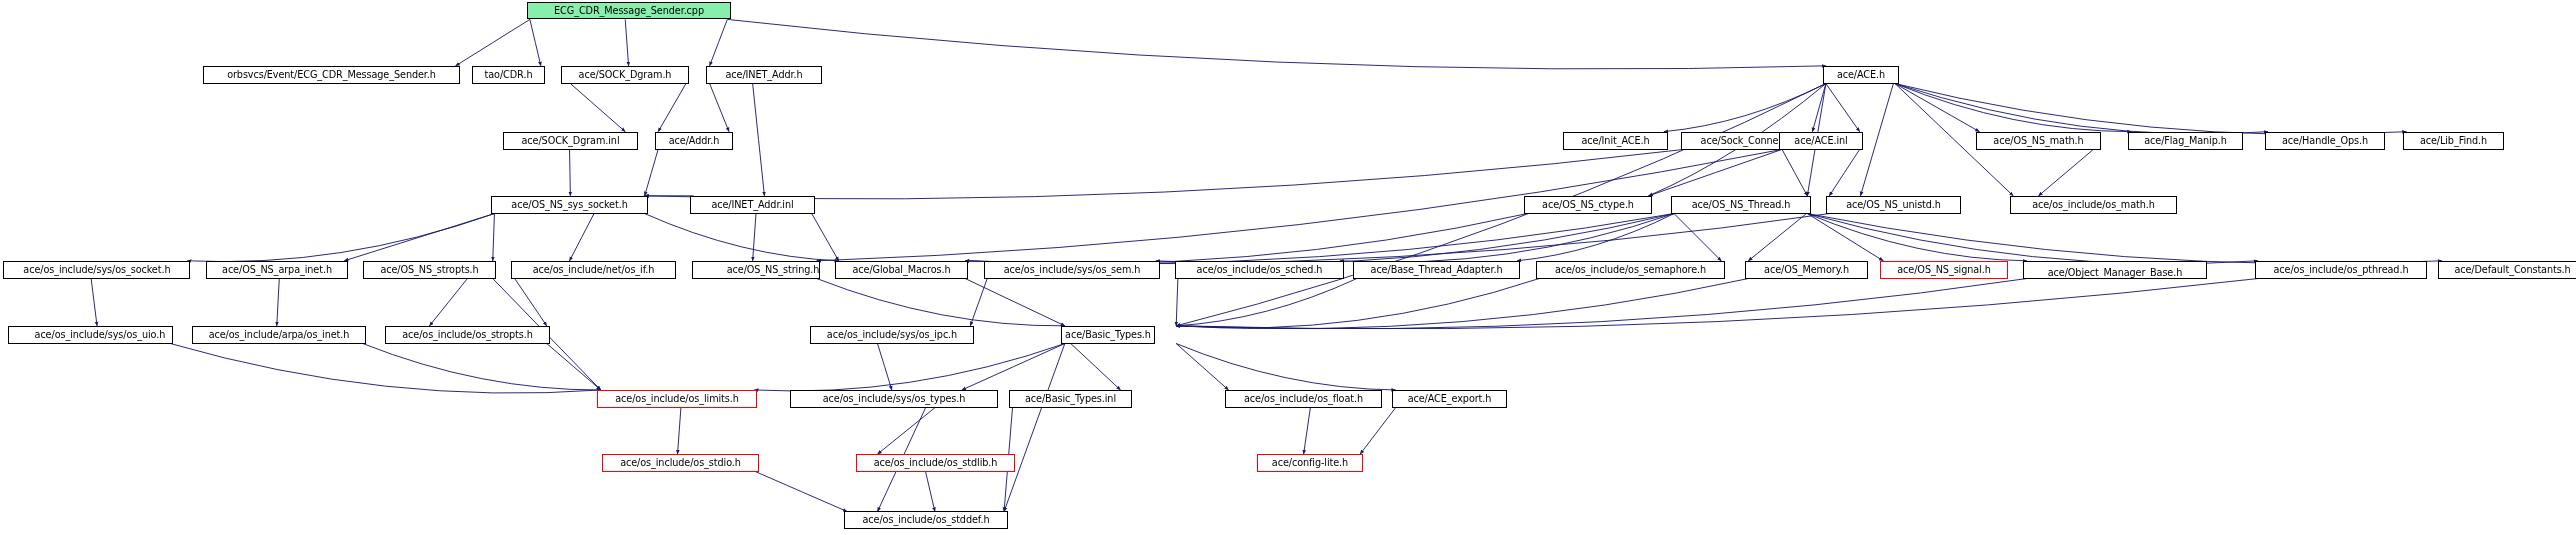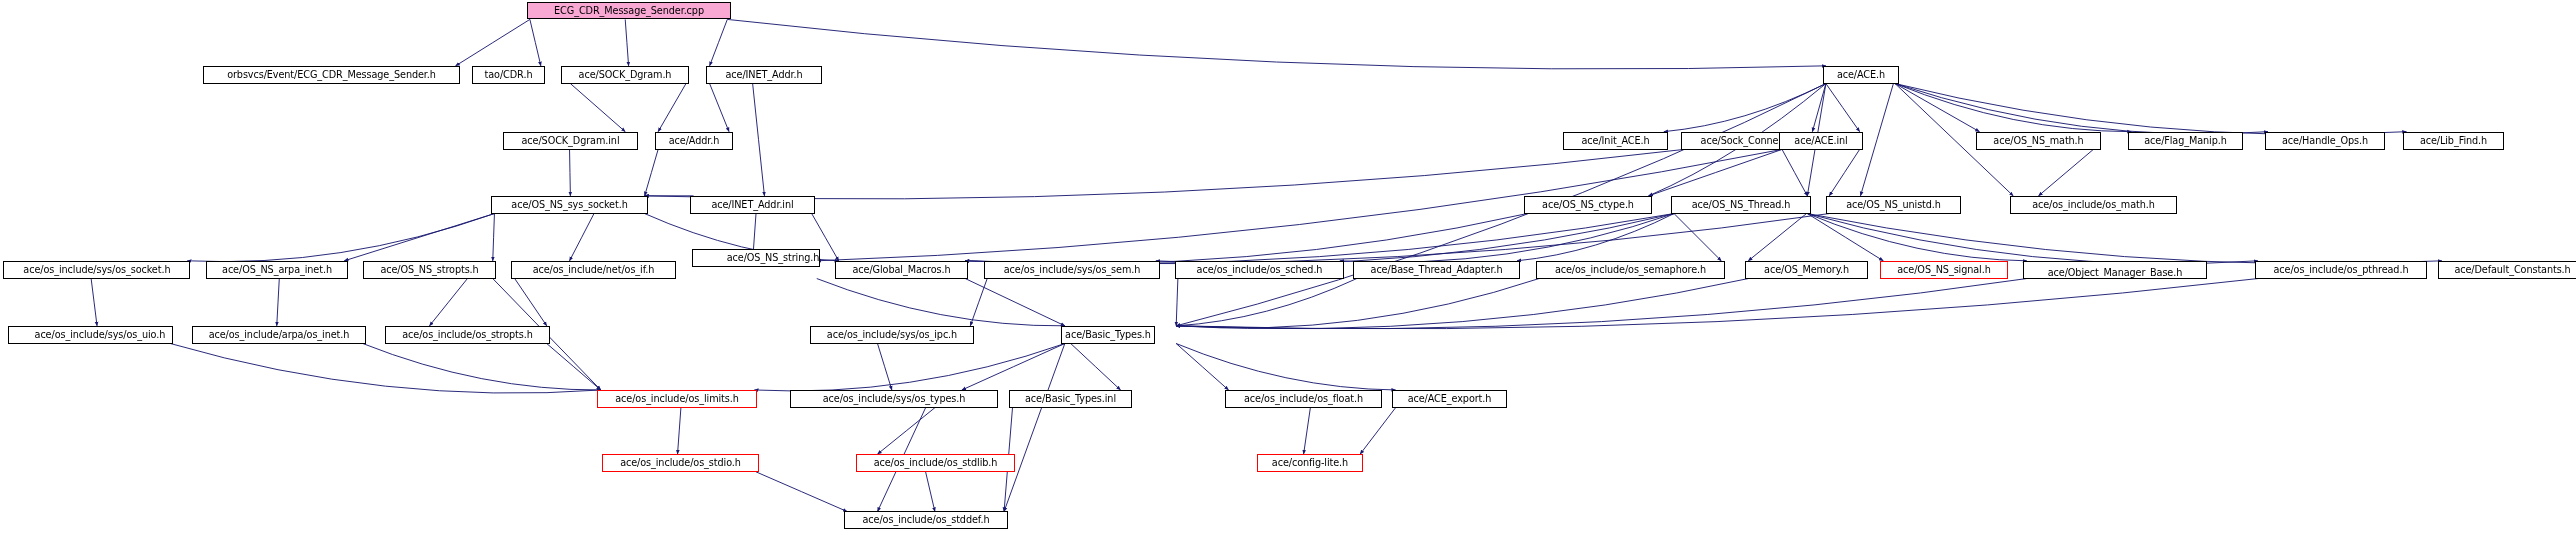--- a/index.html
+++ b/index.html
@@ -3,21 +3,21 @@
 <meta charset="utf-8">
 <style>
   html,body{margin:0;padding:0;background:#ffffff;}
   body{font-family:"DejaVu Sans","Liberation Sans",sans-serif;}
   #graph-root{position:relative;width:2576px;height:536px;background:#ffffff;overflow:hidden;}
   svg#edges{position:absolute;left:0;top:0;width:2576px;height:536px;}
   .node{position:absolute;box-sizing:border-box;display:flex;align-items:center;
         justify-content:center;background:#ffffff;border:0.8px solid #000000;
         height:17.7px;white-space:nowrap;font-size:9.7px;color:#000000;
         letter-spacing:-0.1px;line-height:1;}
-  .node.root{background:#f9a8d4;border-color:#000000;}
+  .node.root{background:#86efac;border-color:#000000;}
   .node.warn{border-color:#ff0000;}
   .node span{pointer-events:none;}
 </style>
 </head>
 <body>
 
 <div id="graph-root">
   <svg id="edges" viewBox="0 0 3053 635" preserveAspectRatio="none">
       <defs>
         <marker id="arrow" viewBox="0 0 10 10" refX="9" refY="5" markerWidth="5" markerHeight="5" orient="auto-start-reverse">
@@ -175,21 +175,21 @@
       </div>
       <div class="node" style="left: 206px; top: 261px; width: 142px;">
         <span>ace/OS_NS_arpa_inet.h</span>
       </div>
       <div class="node" style="left: 363px; top: 261px; width: 133px;">
         <span>ace/OS_NS_stropts.h</span>
       </div>
       <div class="node" style="left: 511px; top: 261px; width: 165px;">
         <span>ace/os_include/net/os_if.h</span>
       </div>
-      <div class="node" style="left: 692px; top: 249px; width: 128px; padding-left: 34px;">
+      <div class="node" style="left: 692px; top: 261px; width: 128px; padding-left: 34px;">
         <span>ace/OS_NS_string.h</span>
       </div>
       <div class="node" style="left: 835px; top: 261px; width: 133px;">
         <span>ace/Global_Macros.h</span>
       </div>
       <div class="node" style="left: 984px; top: 261px; width: 176px;">
         <span>ace/os_include/sys/os_sem.h</span>
       </div>
       <div class="node" style="left: 1175px; top: 261px; width: 169px;">
         <span>ace/os_include/os_sched.h</span>

